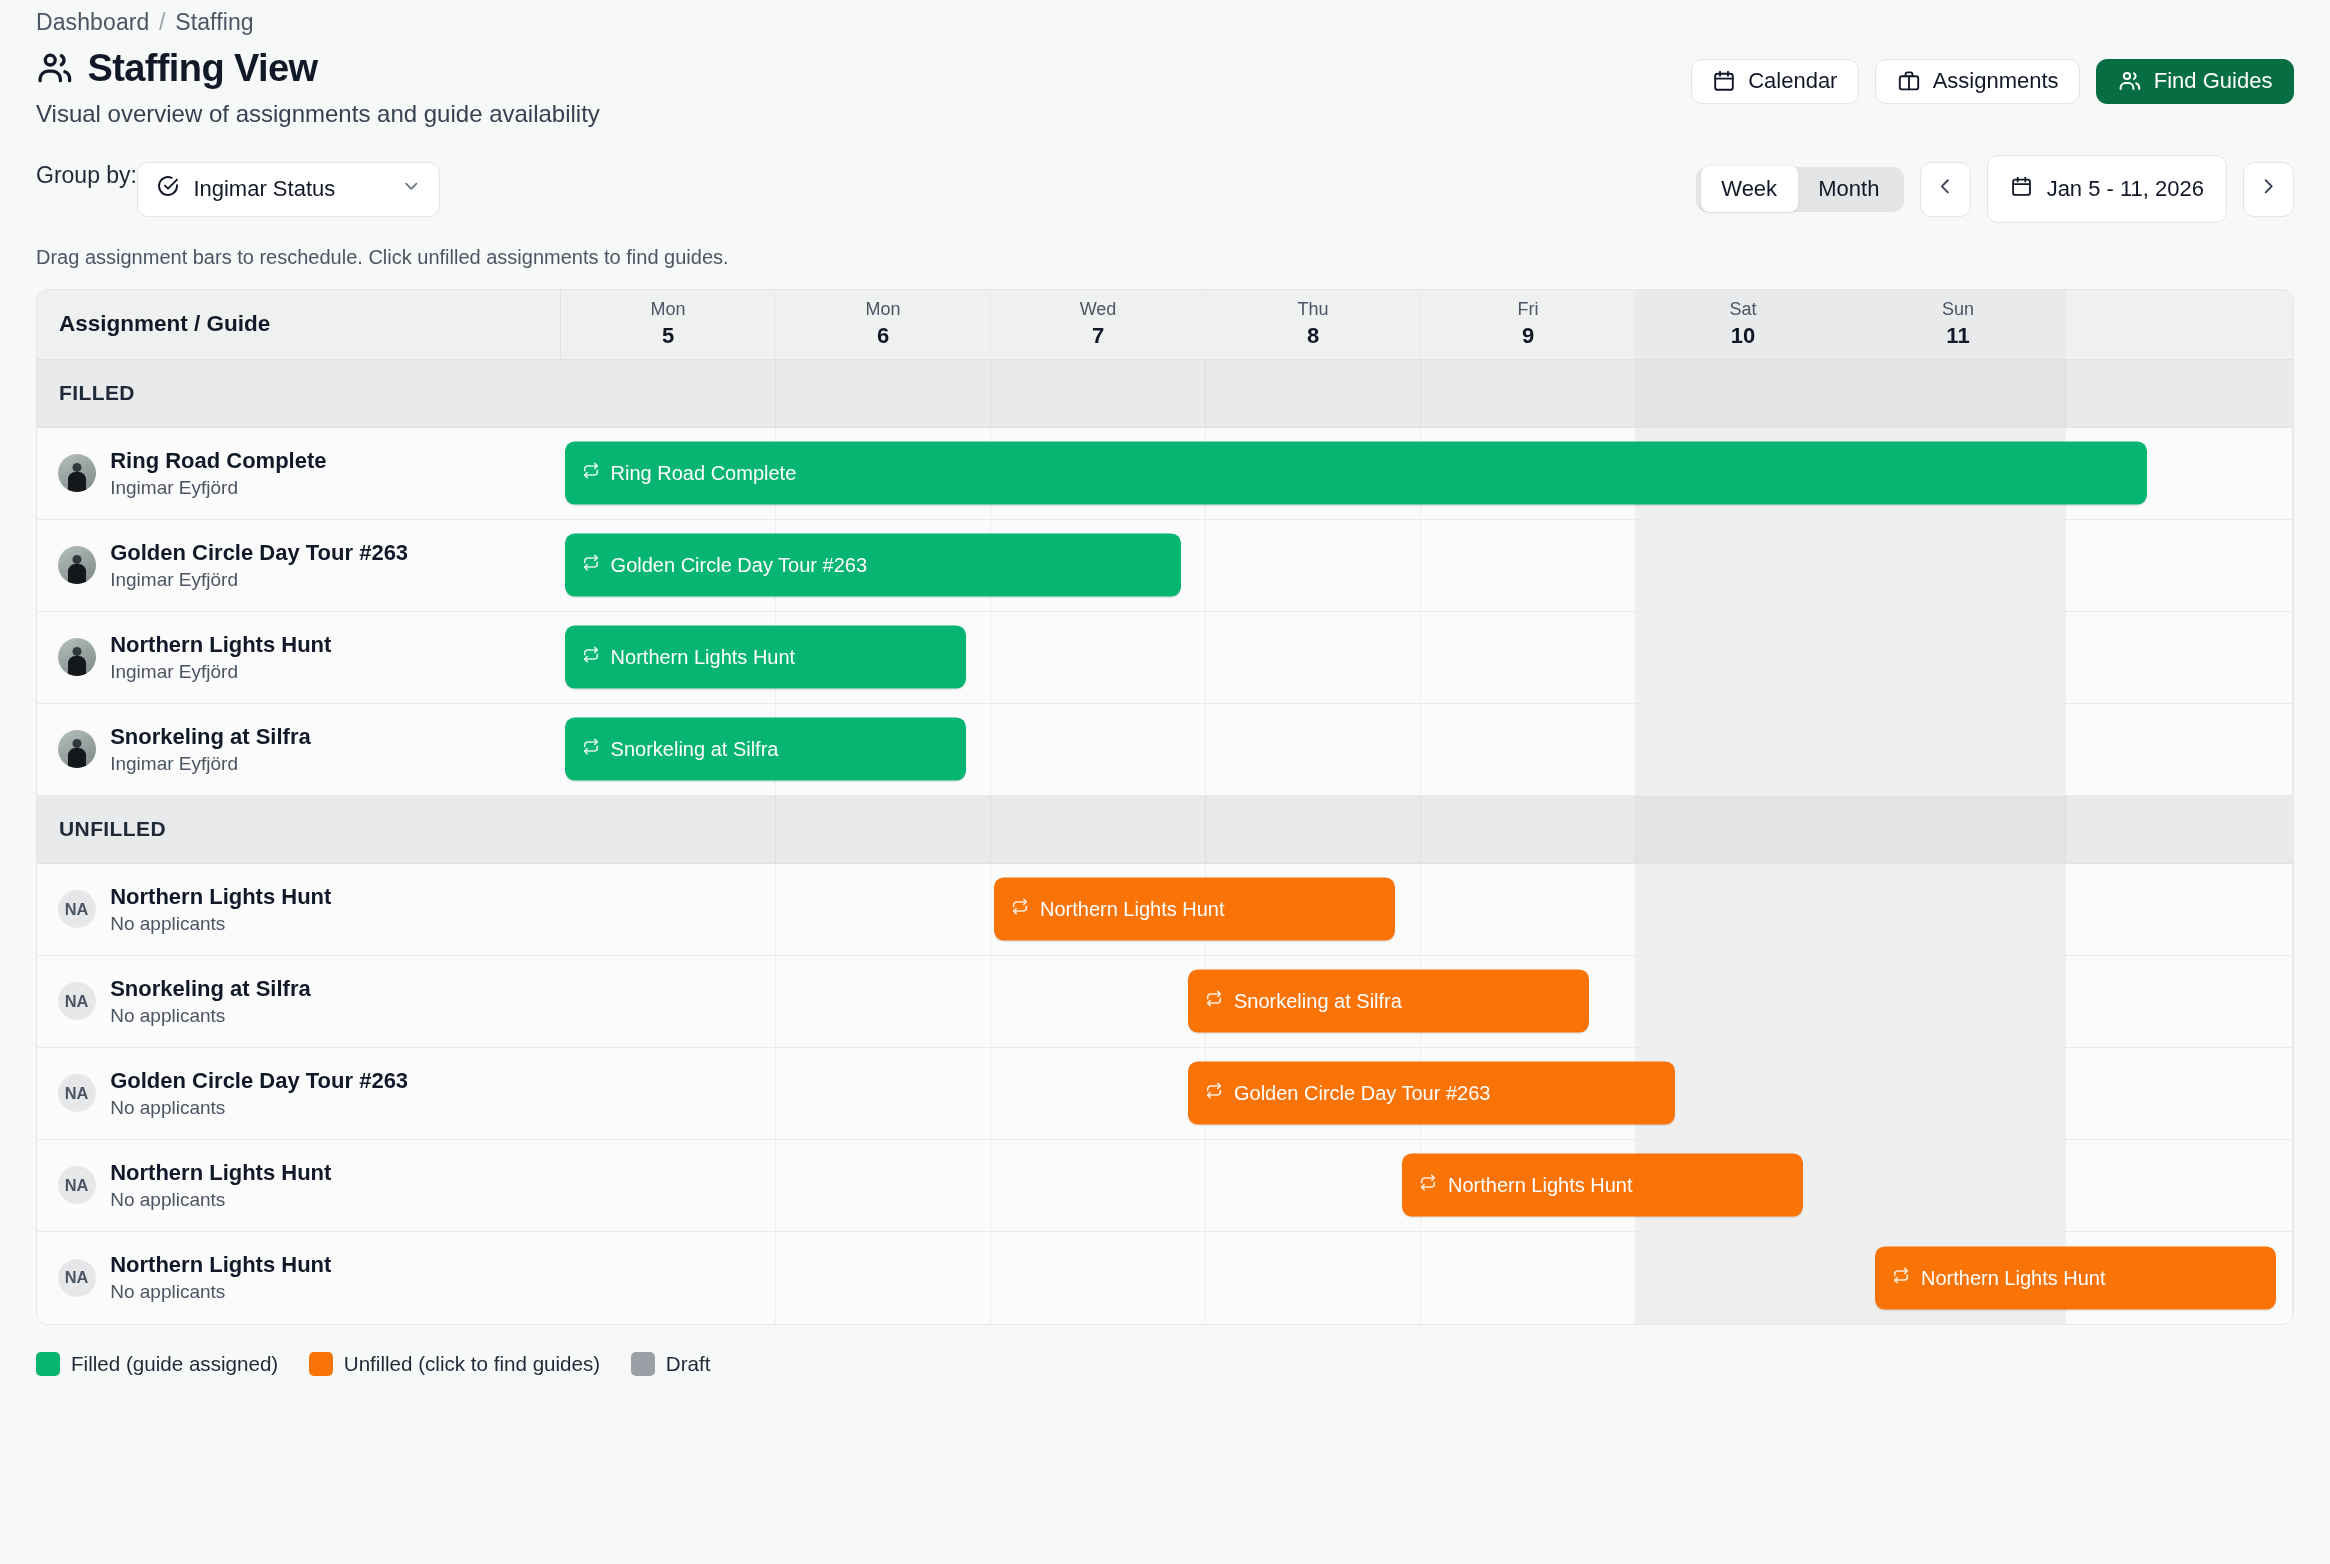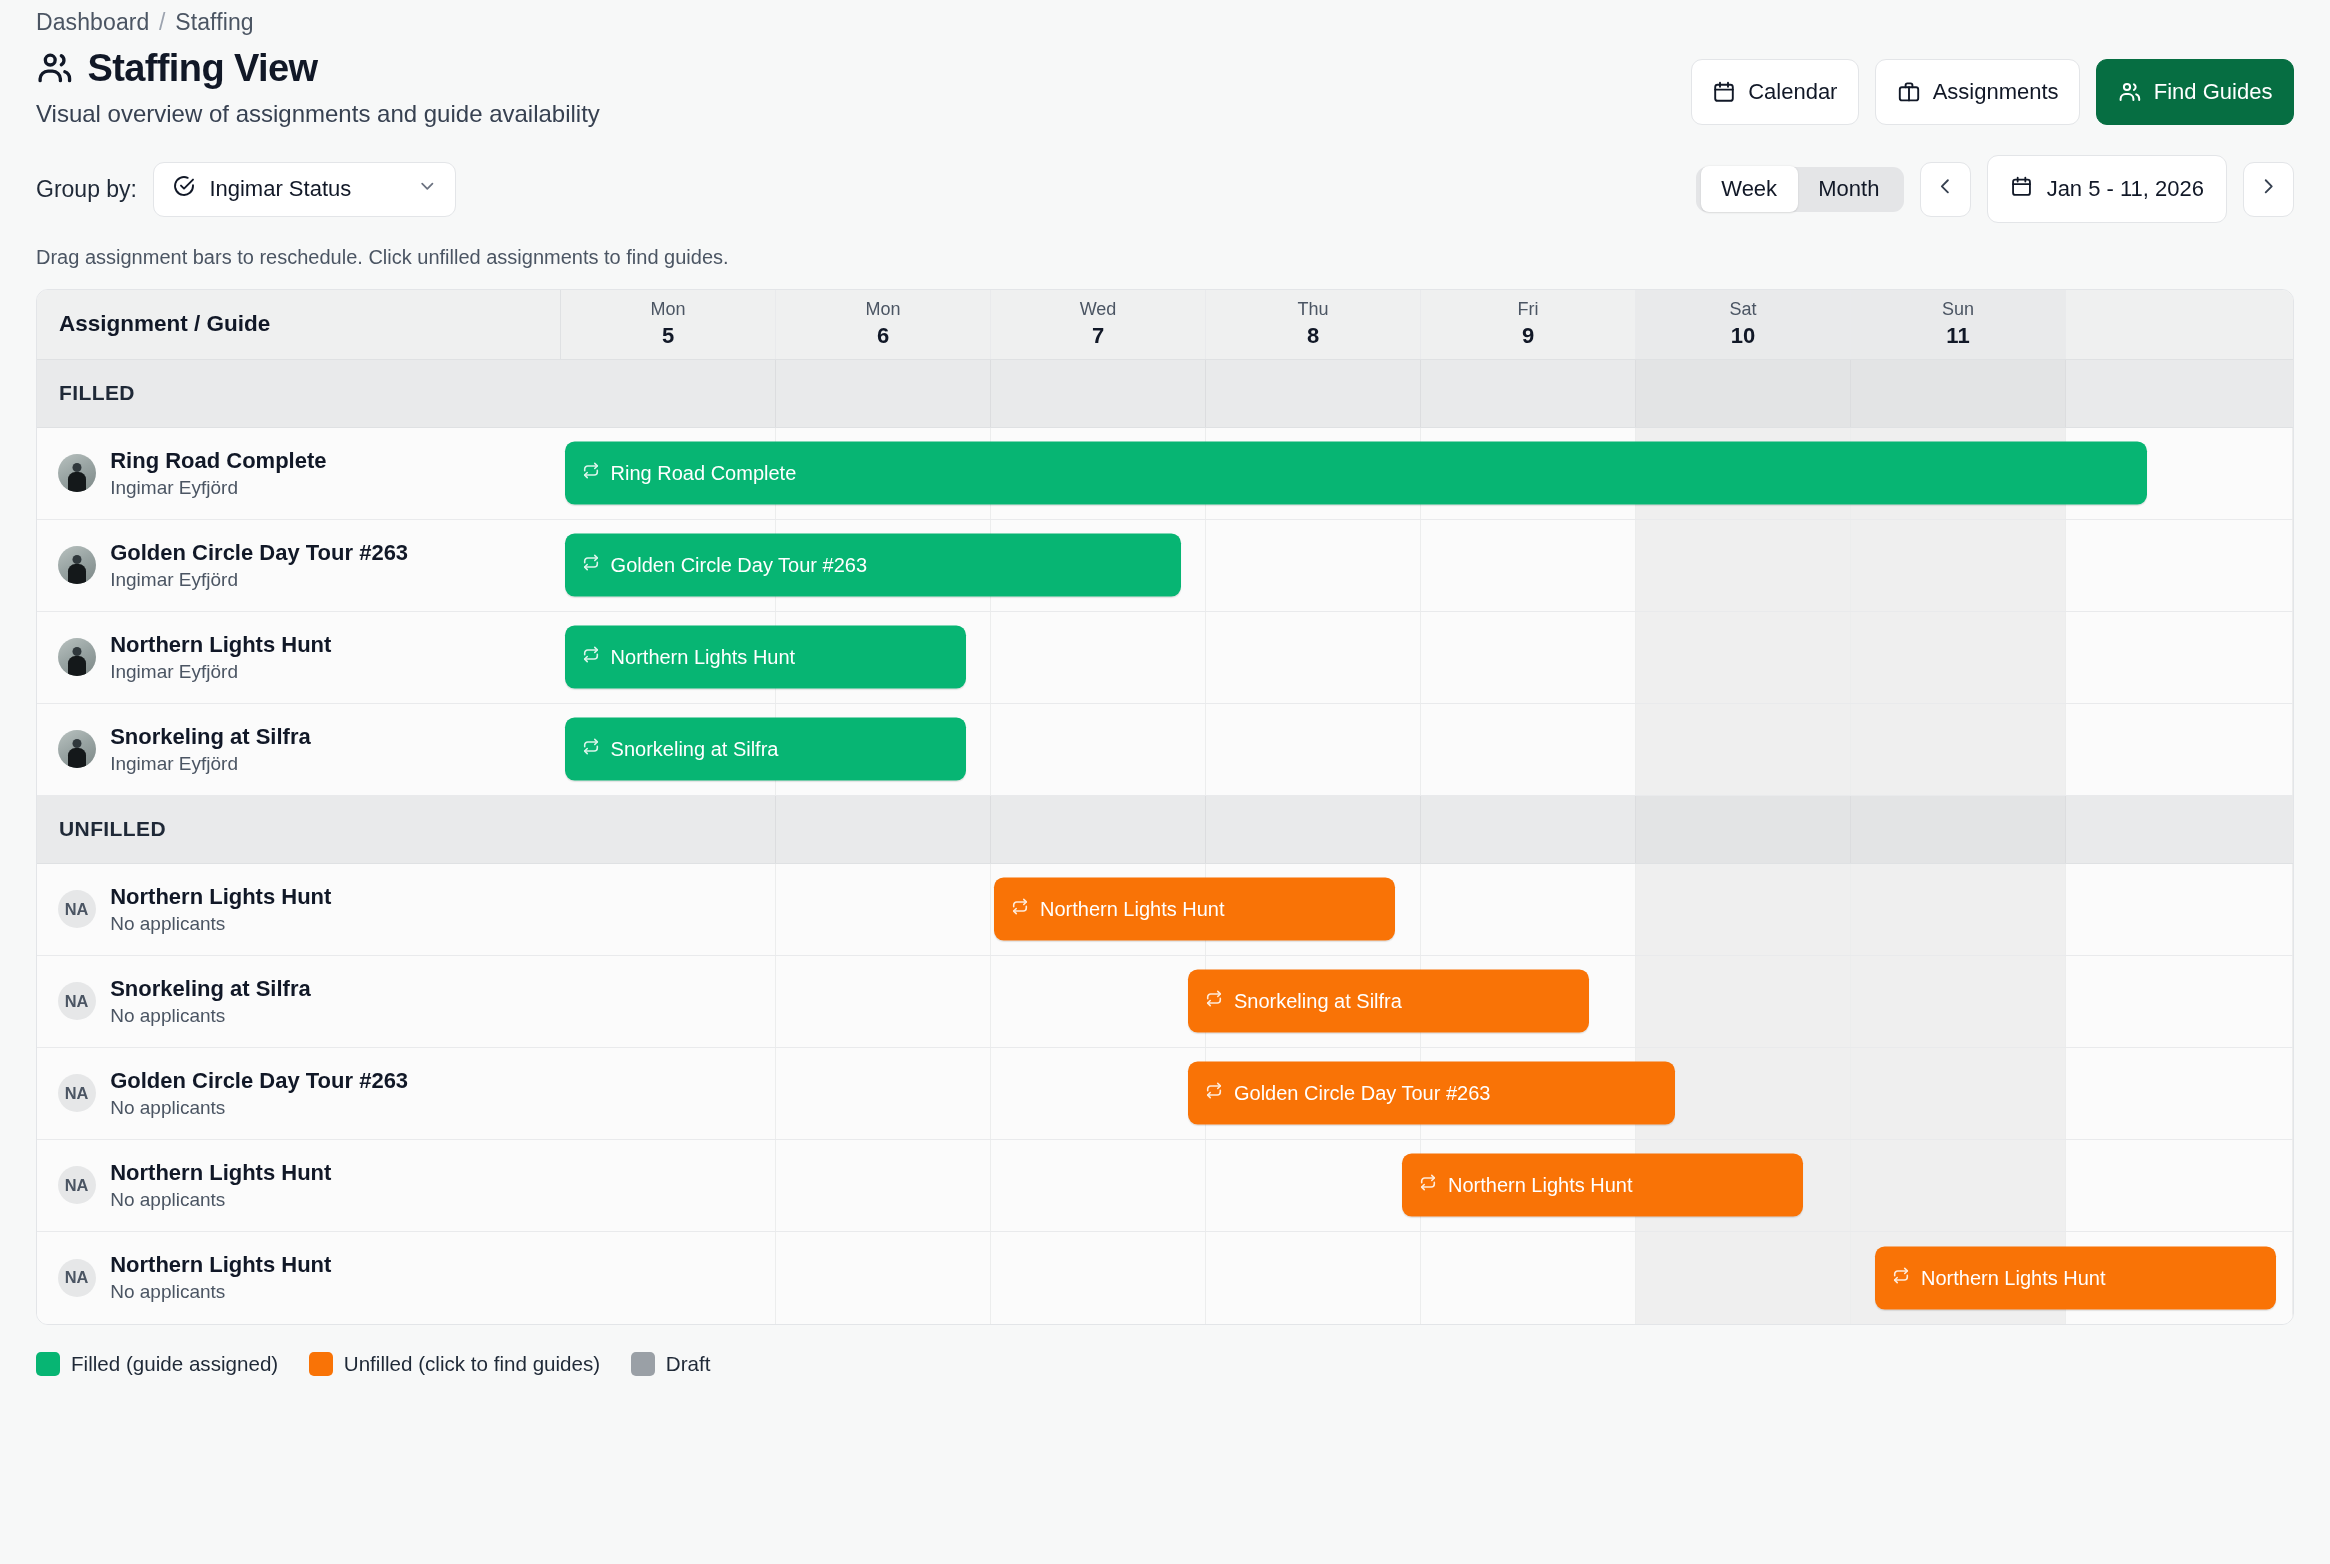--- a/index.html
+++ b/index.html
@@ -21,31 +21,31 @@
   .title-row { display: flex; align-items: flex-start; justify-content: space-between; margin-top: 13.4px; }
   .title-left { display: flex; flex-direction: column; }
   .title-line { display: flex; align-items: center; gap: 13.4px; }
   .title-icon { width: 38px; height: 38px; display: block; }
   h1 { font-size: 38px; font-weight: 700; letter-spacing: -0.6px; line-height: 1; }
   .subtitle { font-size: 24px; color: #374151; margin-top: 13.4px; }
 
   .title-buttons { display: flex; align-items: center; gap: 16px; margin-top: 9.7px; }
   .btn {
     display: flex; align-items: center; gap: 12px;
-    height: 66px; padding: 0 20.6px;
+    height: 45px; padding: 0 20.6px;
     border: 1.2px solid #e3e5e8; border-radius: 11px;
     background: #ffffff; font-size: 22px; color: #111827;
     white-space: nowrap;
   }
   .btn svg { display: block; }
   .btn.primary { background: #066e42; border-color: #066e42; color: #ffffff; }
 
   
   .controls { display: flex; align-items: center; justify-content: space-between; margin-top: 27px; }
-  .group-by { display: flex; align-items: center; gap: 16px; }
+  .group-by { display: flex; }
   .group-by-label { font-size: 23px; color: #1f2937; }
   .select {
     display: flex; align-items: center; gap: 13.4px;
     height: 55px; padding: 0 17px 0 18px;
     border: 1.2px solid #e3e5e8; border-radius: 11px; background: #fff;
     font-size: 22px; min-width: 303px;
   }
   .select .caret { margin-left: auto; }
 
   .right-controls { display: flex; align-items: center; gap: 16px; }

